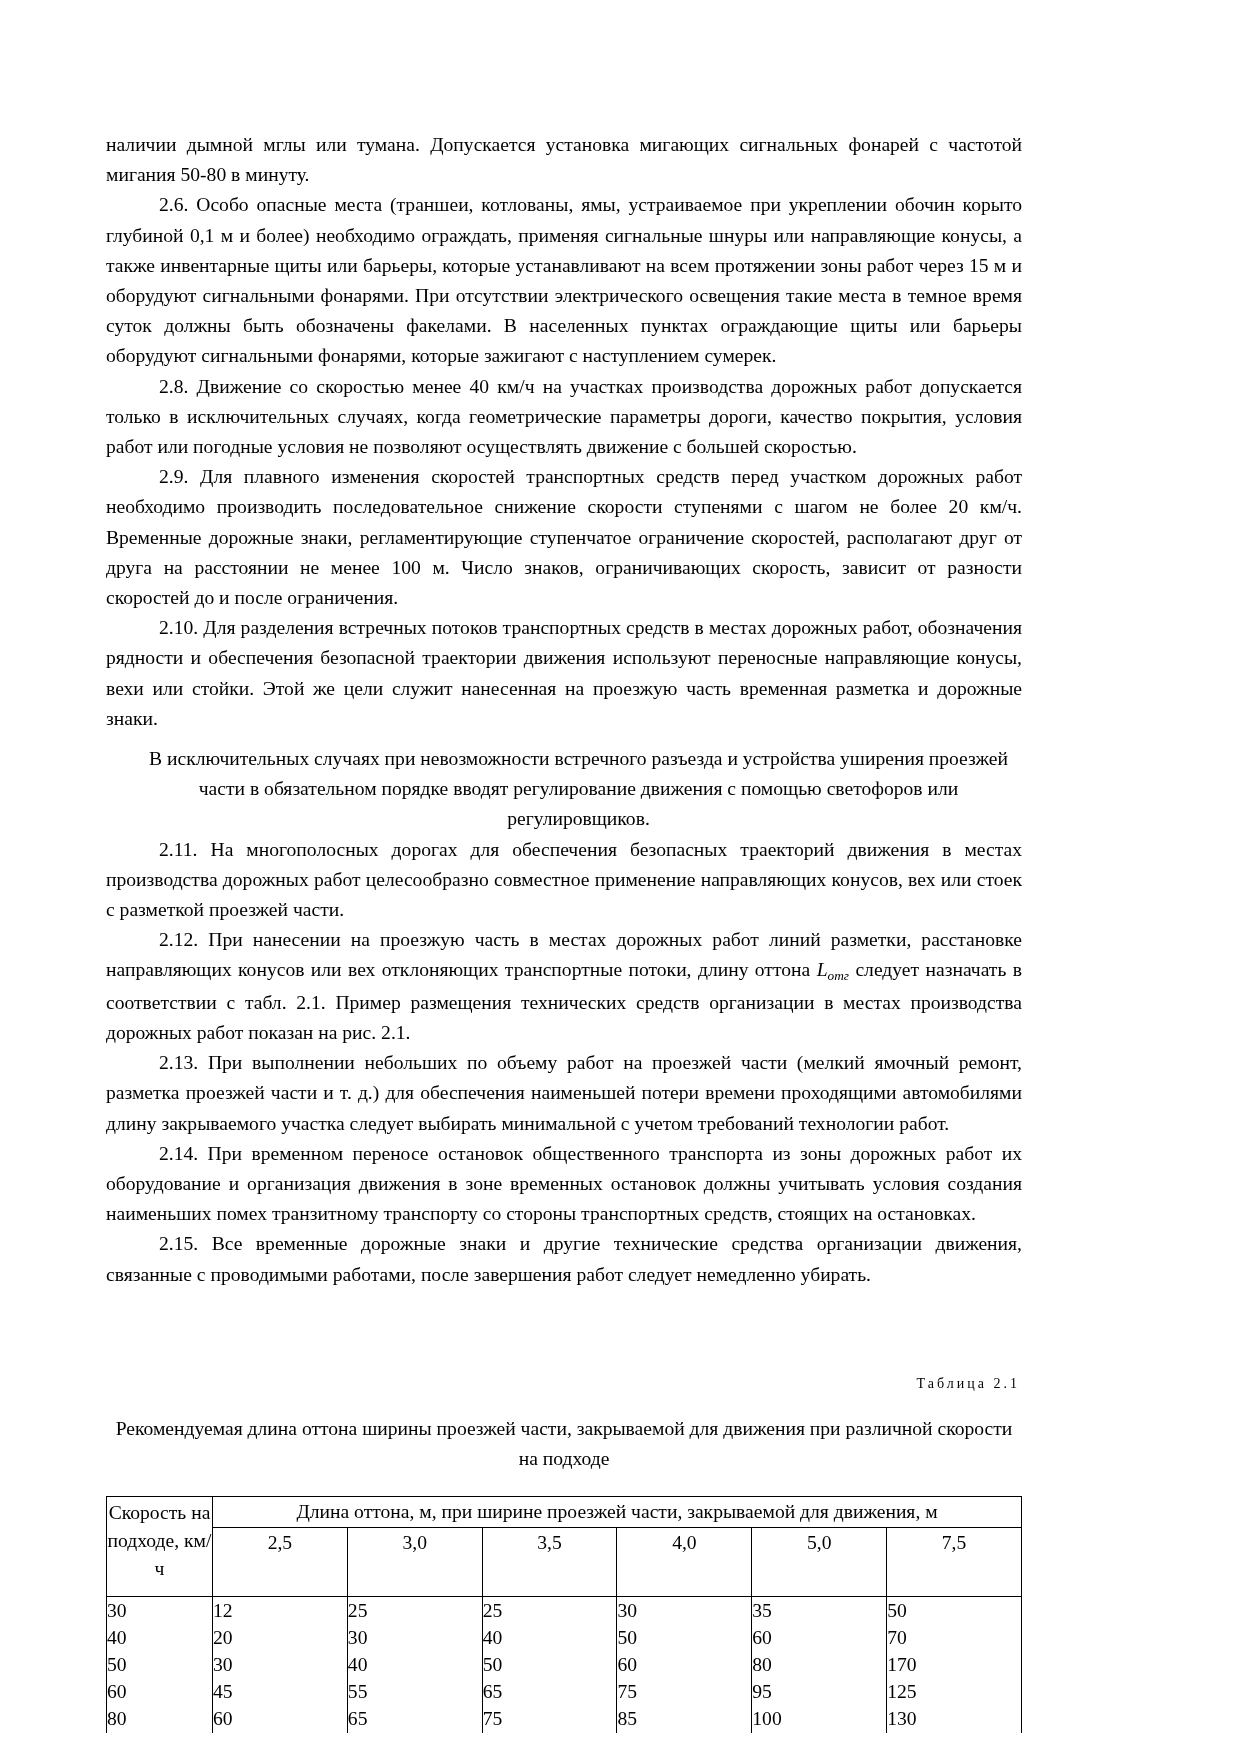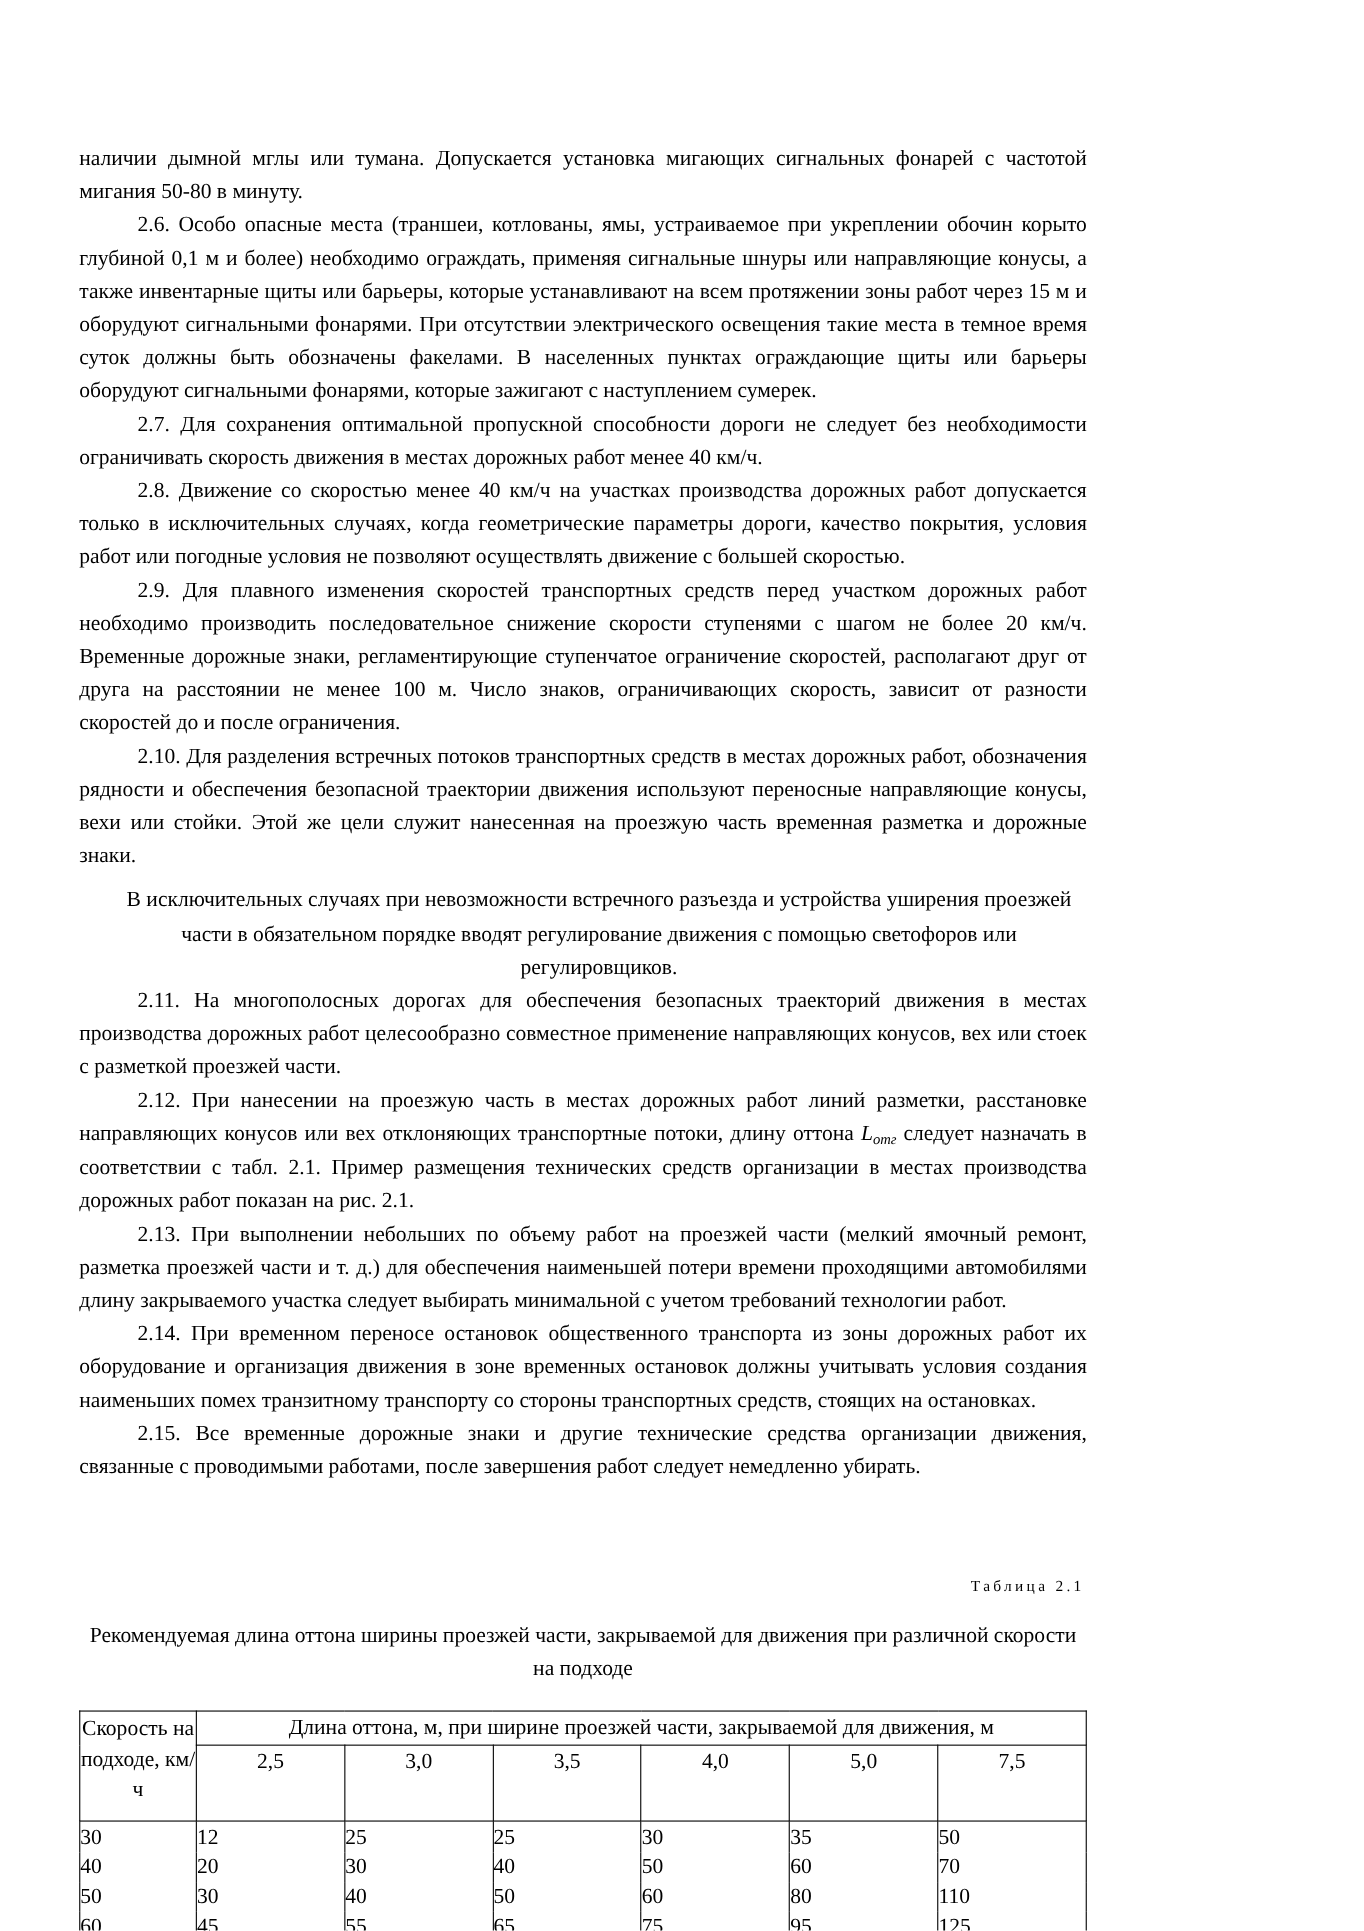--- a/index.html
+++ b/index.html
@@ -16,21 +16,21 @@
     color: #000000;
     -webkit-font-smoothing: antialiased;
   }
   .page {
     position: absolute;
     left: 0;
     top: 0;
     width: 1240px;
     height: 1308px;
     box-sizing: border-box;
-    padding: 130px 158px 0 72px;
+    padding: 130px 158px 0 106px;
   }
   .doc-body {
     width: 916px;
   }
 
   
   p {
     margin: 0;
     font-size: 19.6px;
     line-height: 30.2px;
@@ -122,21 +122,20 @@
 </head>
 <body>
 
 <div class="page">
   <div class="doc-body">
 
     <p class="cont">наличии дымной мглы или тумана. Допускается установка мигающих сигнальных фонарей с частотой мигания 50-80 в минуту.</p>
 
     <p class="indent">2.6. Особо опасные места (траншеи, котлованы, ямы, устраиваемое при укреплении обочин корыто глубиной 0,1 м и более) необходимо ограждать, применяя сигнальные шнуры или направляющие конусы, а также инвентарные щиты или барьеры, которые устанавливают на всем протяжении зоны работ через 15 м и оборудуют сигнальными фонарями. При отсутствии электрического освещения такие места в темное время суток должны быть обозначены факелами. В населенных пунктах ограждающие щиты или барьеры оборудуют сигнальными фонарями, которые зажигают с наступлением сумерек.</p>
 
-    <p class="indent">2.7. Для сохранения оптимальной пропускной способности дороги не следует без необходимости ограничивать скорость движения в местах дорожных работ менее 40 км/ч.</p>
 
     <p class="indent">2.8. Движение со скоростью менее 40 км/ч на участках производства дорожных работ допускается только в исключительных случаях, когда геометрические параметры дороги, качество покрытия, условия работ или погодные условия не позволяют осуществлять движение с большей скоростью.</p>
 
     <p class="indent">2.9. Для плавного изменения скоростей транспортных средств перед участком дорожных работ необходимо производить последовательное снижение скорости ступенями с шагом не более 20 км/ч. Временные дорожные знаки, регламентирующие ступенчатое ограничение скоростей, располагают друг от друга на расстоянии не менее 100 м. Число знаков, ограничивающих скорость, зависит от разности скоростей до и после ограничения.</p>
 
     <p class="indent">2.10. Для разделения встречных потоков транспортных средств в местах дорожных работ, обозначения рядности и обеспечения безопасной траектории движения используют переносные направляющие конусы, вехи или стойки. Этой же цели служит нанесенная на проезжую часть временная разметка и дорожные знаки.</p>
 
     <div class="spacer-sm"></div>
 
     <p class="centered">В исключительных случаях при невозможности встречного разъезда и устройства уширения проезжей части в обязательном порядке вводят регулирование движения с помощью светофоров или регулировщиков.</p>
@@ -189,21 +188,21 @@
           <td>60</td>
           <td>70</td>
         </tr>
         <tr>
           <td>50</td>
           <td>30</td>
           <td>40</td>
           <td>50</td>
           <td>60</td>
           <td>80</td>
-          <td>110</td>
+          <td>170</td>
         </tr>
         <tr>
           <td>60</td>
           <td>45</td>
           <td>55</td>
           <td>65</td>
           <td>75</td>
           <td>95</td>
           <td>125</td>
         </tr>

